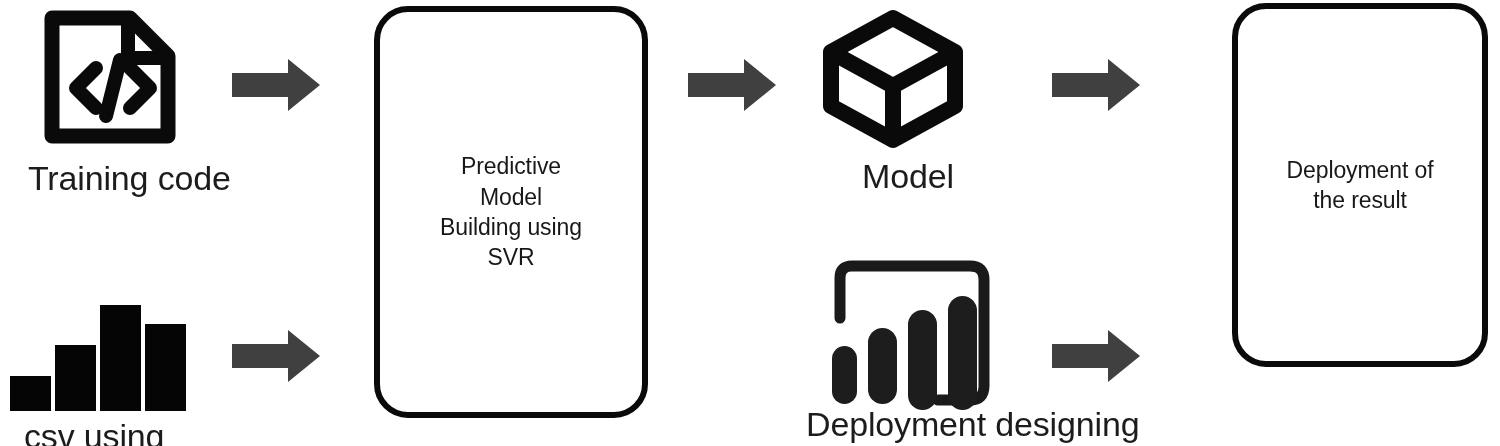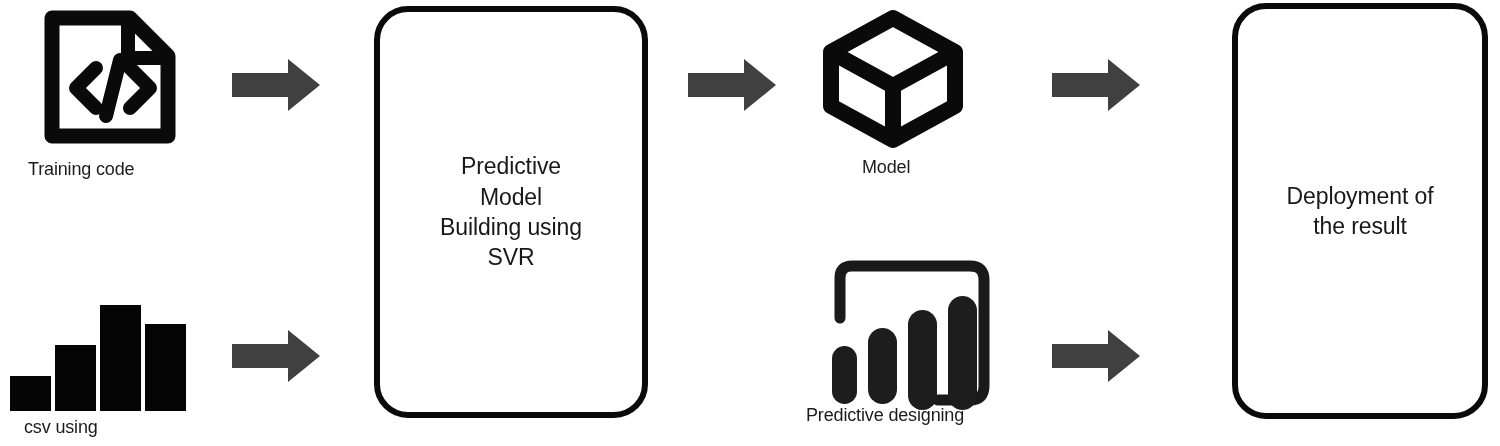--- a/index.html
+++ b/index.html
@@ -38,21 +38,21 @@
     line-height: 1.32;
     letter-spacing: -0.1px;
     padding: 0 10px;
     white-space: pre-line;
   }
 
   
   .caption {
     position: absolute;
     color: #1c1c1c;
-    font-size: 18px;
+    font-size: 34px;
     line-height: 1.1;
     white-space: nowrap;
     letter-spacing: -0.15px;
   }
 
   
   .arrow { position: absolute; }
   .arrow svg { display: block; }
 
   
@@ -147,26 +147,26 @@
     <svg width="180" height="152" viewBox="0 0 180 152" aria-hidden="true">
 
       <path d="M22 60 L22 20 Q22 8 34 8 L152 8 Q166 8 166 22 L166 128 Q166 142 152 142 L120 142" fill="none" stroke="#1a1a1a" stroke-width="11" stroke-linecap="round" stroke-linejoin="round"></path>
 
       <rect x="14" y="88" width="25" height="58" rx="12.5" fill="#1d1d1d"></rect>
       <rect x="50" y="70" width="29" height="76" rx="14.5" fill="#1d1d1d"></rect>
       <rect x="90" y="52" width="29" height="100" rx="14.5" fill="#1d1d1d"></rect>
       <rect x="130" y="38" width="29" height="114" rx="14.5" fill="#1d1d1d"></rect>
     </svg>
   </div>
-  <div class="caption" style="left:806px; top:406px;">Predictive designing</div>
+  <div class="caption" style="left:806px; top:406px;">Deployment designing</div>
 
   <div class="arrow" style="left:1052px; top:330px;">
     <svg width="88" height="52" viewBox="0 0 88 52" aria-hidden="true">
       <path d="M0 14 L56 14 L56 0 L88 26 L56 52 L56 38 L0 38 Z" fill="#404040"></path>
     </svg>
   </div>
 
-  <div class="process-box" style="left:1232px; top:3px; width:256px; height:416px;">
+  <div class="process-box" style="left:1232px; top:3px; width:256px; height:364px;">
     <div class="process-text">Deployment of
 the result</div>
   </div>
 
 </div>
 
 </body></html>

